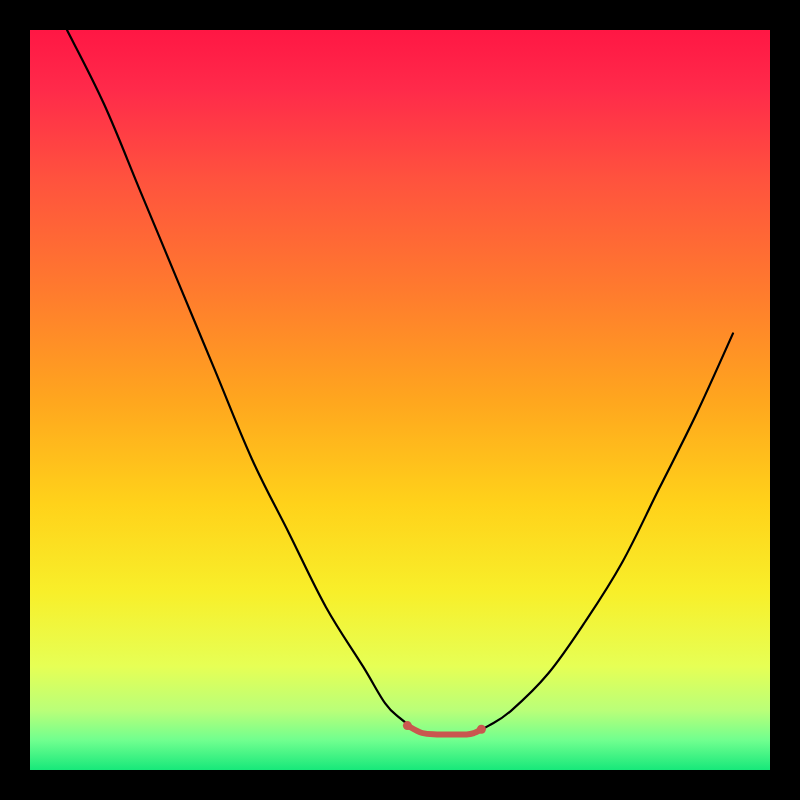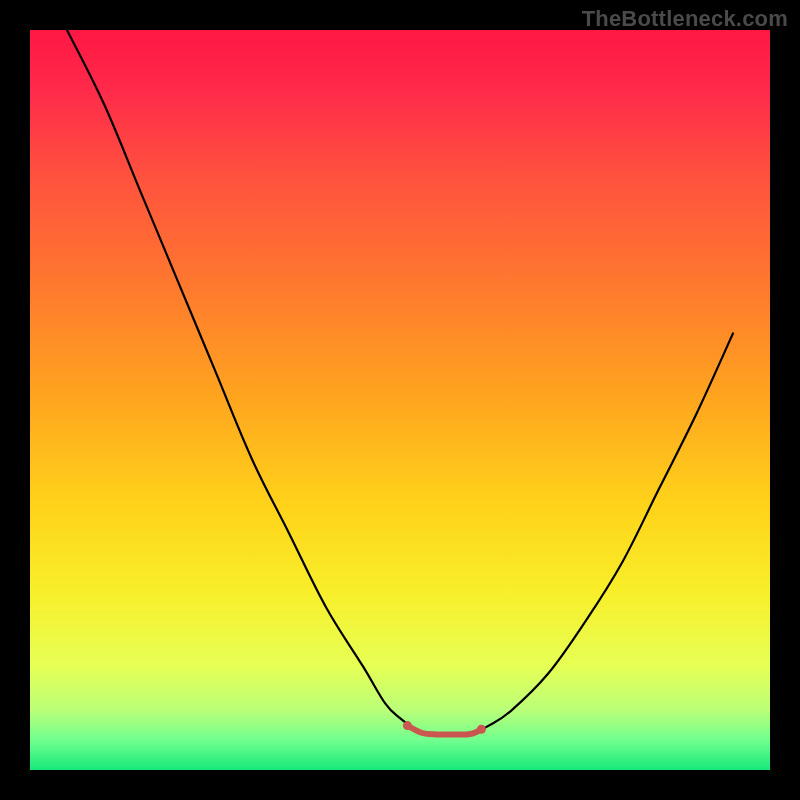--- a/index.html
+++ b/index.html
@@ -26,21 +26,20 @@
     letter-spacing: 0.2px;
     z-index: 10;
     font-family: Arial, sans-serif;
   }
   svg { display: block; }
 </style>
 </head>
 <body>
 
 <div class="frame">
-  <div class="watermark">TheBottleneck.com</div>
   <svg id="plot" width="800" height="800" viewBox="0 0 800 800">
     <defs>
       <linearGradient id="bg-grad" x1="0" y1="0" x2="0" y2="1">
           <stop offset="0%" stop-color="#ff1744"></stop>
           <stop offset="8%" stop-color="#ff2a4a"></stop>
           <stop offset="20%" stop-color="#ff523e"></stop>
           <stop offset="35%" stop-color="#ff7a2e"></stop>
           <stop offset="50%" stop-color="#ffa61e"></stop>
           <stop offset="64%" stop-color="#ffd21a"></stop>
           <stop offset="76%" stop-color="#f8ef2a"></stop>

